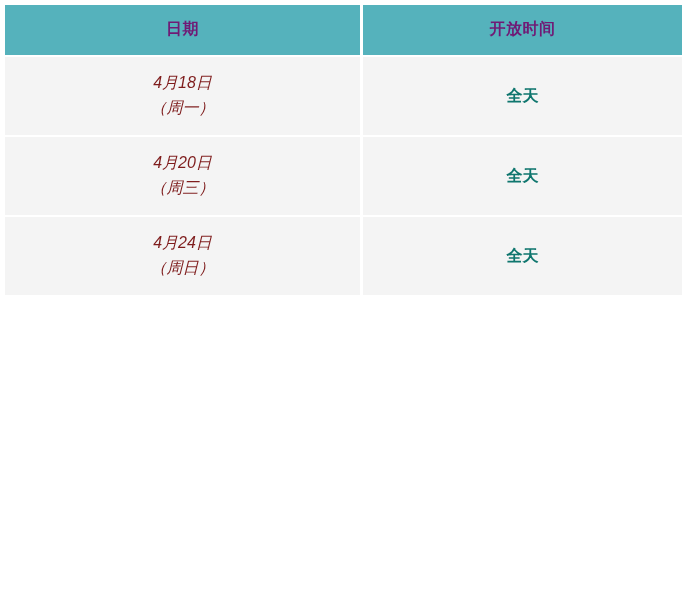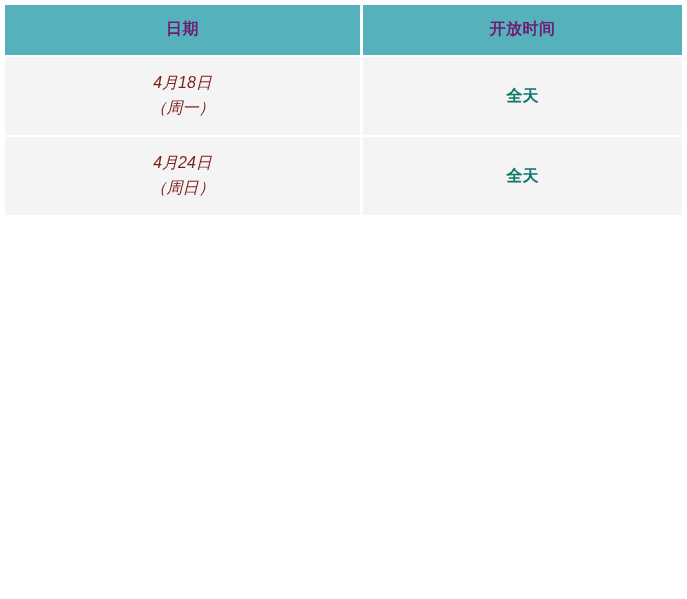--- a/index.html
+++ b/index.html
@@ -109,20 +109,31 @@
             <span class="date-line-weekday">（周一）</span>
           </span>
         </td>
         <td class="last-col">
           <span class="hours-value">全天</span>
         </td>
       </tr>
       <tr>
         <td>
           <span class="date-cell-inner">
+            <span class="date-line-main">4月20日</span>
+            <span class="date-line-weekday">（周三）</span>
+          </span>
+        </td>
+        <td class="last-col">
+          <span class="hours-value">全天</span>
+        </td>
+      </tr>
+      <tr>
+        <td>
+          <span class="date-cell-inner">
             <span class="date-line-main">4月24日</span>
             <span class="date-line-weekday">（周日）</span>
           </span>
         </td>
         <td class="last-col">
           <span class="hours-value">全天</span>
         </td>
       </tr>
     </tbody>
   </table>

